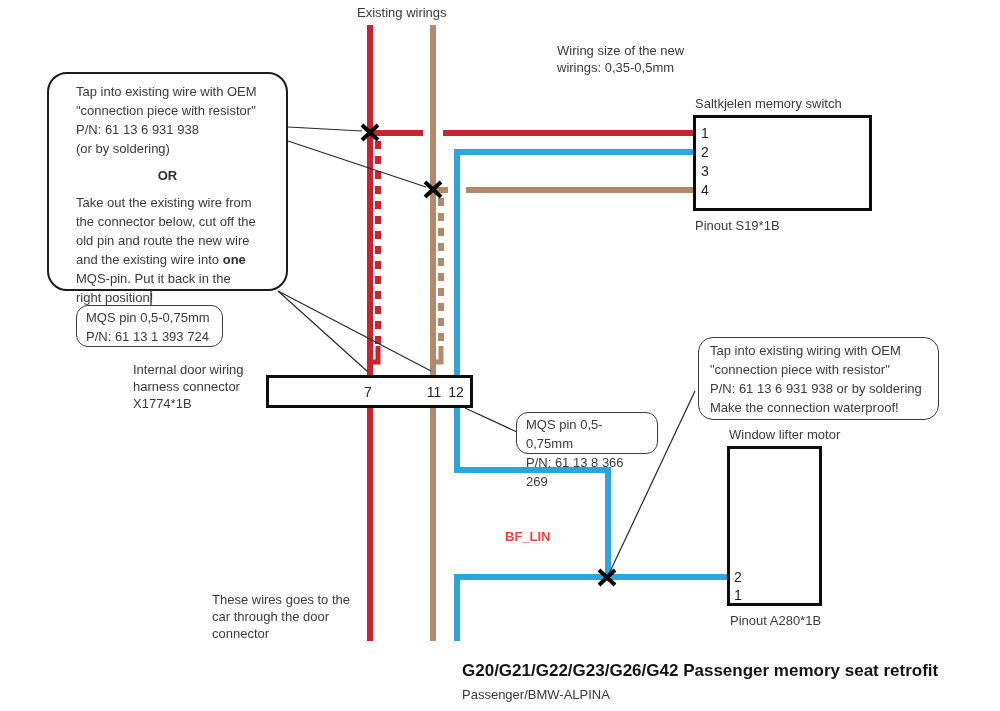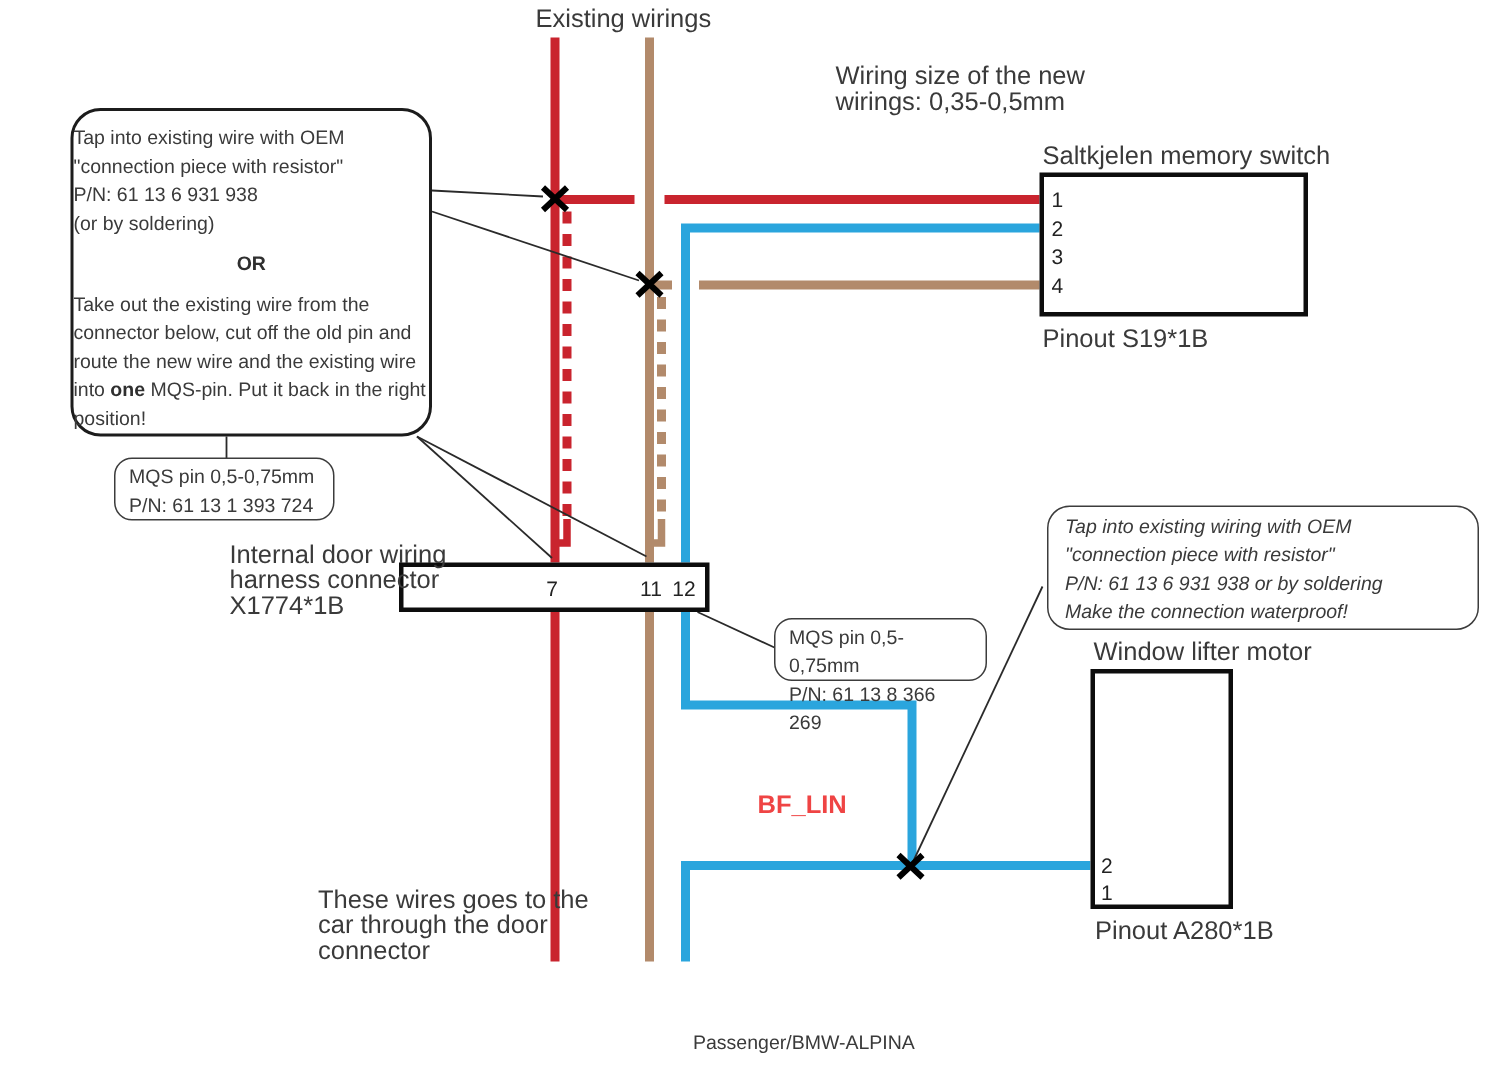--- a/index.html
+++ b/index.html
@@ -2,21 +2,21 @@
 <html style="--red: #c9242e; --brown: #b28a6b; --blue: #2aa5dd; --pointer: #2a2a2a;"><head>
 <meta charset="utf-8">
 <style>
   html,body{margin:0;padding:0;background:#ffffff;}
   #stage{
     position:relative;width:1000px;height:711px;background:#ffffff;
     font-family:"Liberation Sans","DejaVu Sans",sans-serif;
     color:#3a3a3a;overflow:hidden;
   }
   #wires{position:absolute;left:0;top:0;z-index:1;}
-  .lbl{position:absolute;z-index:3;font-size:17px;line-height:17px;white-space:pre-line;}
+  .lbl{position:absolute;z-index:3;font-size:13px;line-height:17px;white-space:pre-line;}
   .callout{
     position:absolute;z-index:3;background:#ffffff;border:2px solid #1c1c1c;
     font-size:13px;line-height:19px;color:#3a3a3a;box-sizing:border-box;
   }
   .callout.thin{border-width:1.5px;border-color:#3c3c3c;}
   .pinbox{
     position:absolute;z-index:2;background:#ffffff;border:3px solid #0d0d0d;
     box-sizing:border-box;
   }
   .pin{
@@ -70,49 +70,49 @@
 
     <path class="xmark" d="M362 125 L378 140 M378 125 L362 140"></path>
     <path class="xmark" d="M425 182 L441 197 M441 182 L425 197"></path>
     <path class="xmark" d="M599 570 L615 585 M615 570 L599 585"></path>
   </svg>
 
   <div class="lbl" style="left:357px;top:4px;">Existing wirings</div>
   <div class="lbl" style="left:557px;top:42px;">Wiring size of the new
 wirings: 0,35-0,5mm</div>
 
-  <div class="callout" style="left:47px;top:72px;width:241px;height:219px;border-radius:20px;padding:8px 0;">
+  <div class="callout" style="left:47px;top:72px;width:241px;height:219px;border-radius:20px;padding:8px 27px;">
     <div style="white-space:pre-line;">Tap into existing wire with OEM
 "connection piece with resistor"
 P/N: 61 13 6 931 938
 (or by soldering)</div>
     <div class="or">OR</div>
     <div><span>Take out the existing wire from the connector below, cut off the old pin and route the new wire and the existing wire into </span><b>one</b><span> MQS-pin. Put it back in the right position!</span></div>
   </div>
 
   <div class="callout thin" style="left:76px;top:305px;width:147px;height:42px;border-radius:12px;padding:2px 9px;">
     <div>MQS pin 0,5-0,75mm</div>
     <div>P/N: 61 13 1 393 724</div>
   </div>
 
-  <div class="lbl" style="left:133px;top:361px;margin-left:20px;">Internal door wiring
+  <div class="lbl" style="left:133px;top:361px;">Internal door wiring
 harness connector
 X1774*1B</div>
 
   <div class="pinbox" style="left:266px;top:375px;width:207px;height:33px;"></div>
   <div class="pin" style="left:360px;top:383px;width:16px;">7</div>
   <div class="pin" style="left:424px;top:383px;width:20px;">11</div>
   <div class="pin" style="left:446px;top:383px;width:20px;">12</div>
 
   <div class="callout thin" style="left:516px;top:412px;width:142px;height:42px;border-radius:12px;padding:2px 9px;">
     <div>MQS pin 0,5-0,75mm</div>
     <div>P/N: 61 13 8 366 269</div>
   </div>
 
-  <div class="callout thin" style="left:698px;top:337px;width:288px;height:83px;border-radius:15px;padding:3px 11px;white-space:pre-line;font-style:italic;">Tap into existing wiring with OEM
+  <div class="callout thin" style="left:698px;top:337px;width:241px;height:83px;border-radius:15px;padding:3px 11px;white-space:pre-line;">Tap into existing wiring with OEM
 "connection piece with resistor"
 P/N: 61 13 6 931 938 or by soldering
 Make the connection waterproof!</div>
 
   <div class="lbl" style="left:695px;top:95px;">Saltkjelen memory switch</div>
   <div class="pinbox" style="left:693px;top:115px;width:179px;height:96px;"></div>
   <div class="pin" style="left:701px;top:124px;">1</div>
   <div class="pin" style="left:701px;top:143px;">2</div>
   <div class="pin" style="left:701px;top:162px;">3</div>
   <div class="pin" style="left:701px;top:181px;">4</div>
@@ -123,15 +123,16 @@
   <div class="pin" style="left:734px;top:568px;">2</div>
   <div class="pin" style="left:734px;top:586px;">1</div>
   <div class="lbl" style="left:730px;top:612px;">Pinout A280*1B</div>
 
   <div class="lbl" style="left:505px;top:528px;font-weight:bold;color:#ef4444;">BF_LIN</div>
 
   <div class="lbl" style="left:212px;top:591px;">These wires goes to the
 car through the door
 connector</div>
 
+  <div class="lbl title" style="left:462px;top:662px;">G20/G21/G22/G23/G26/G42 Passenger memory seat retrofit</div>
   <div class="lbl subtitle" style="left:462px;top:686px;">Passenger/BMW-ALPINA</div>
 
 </div>
 
 </body></html>

